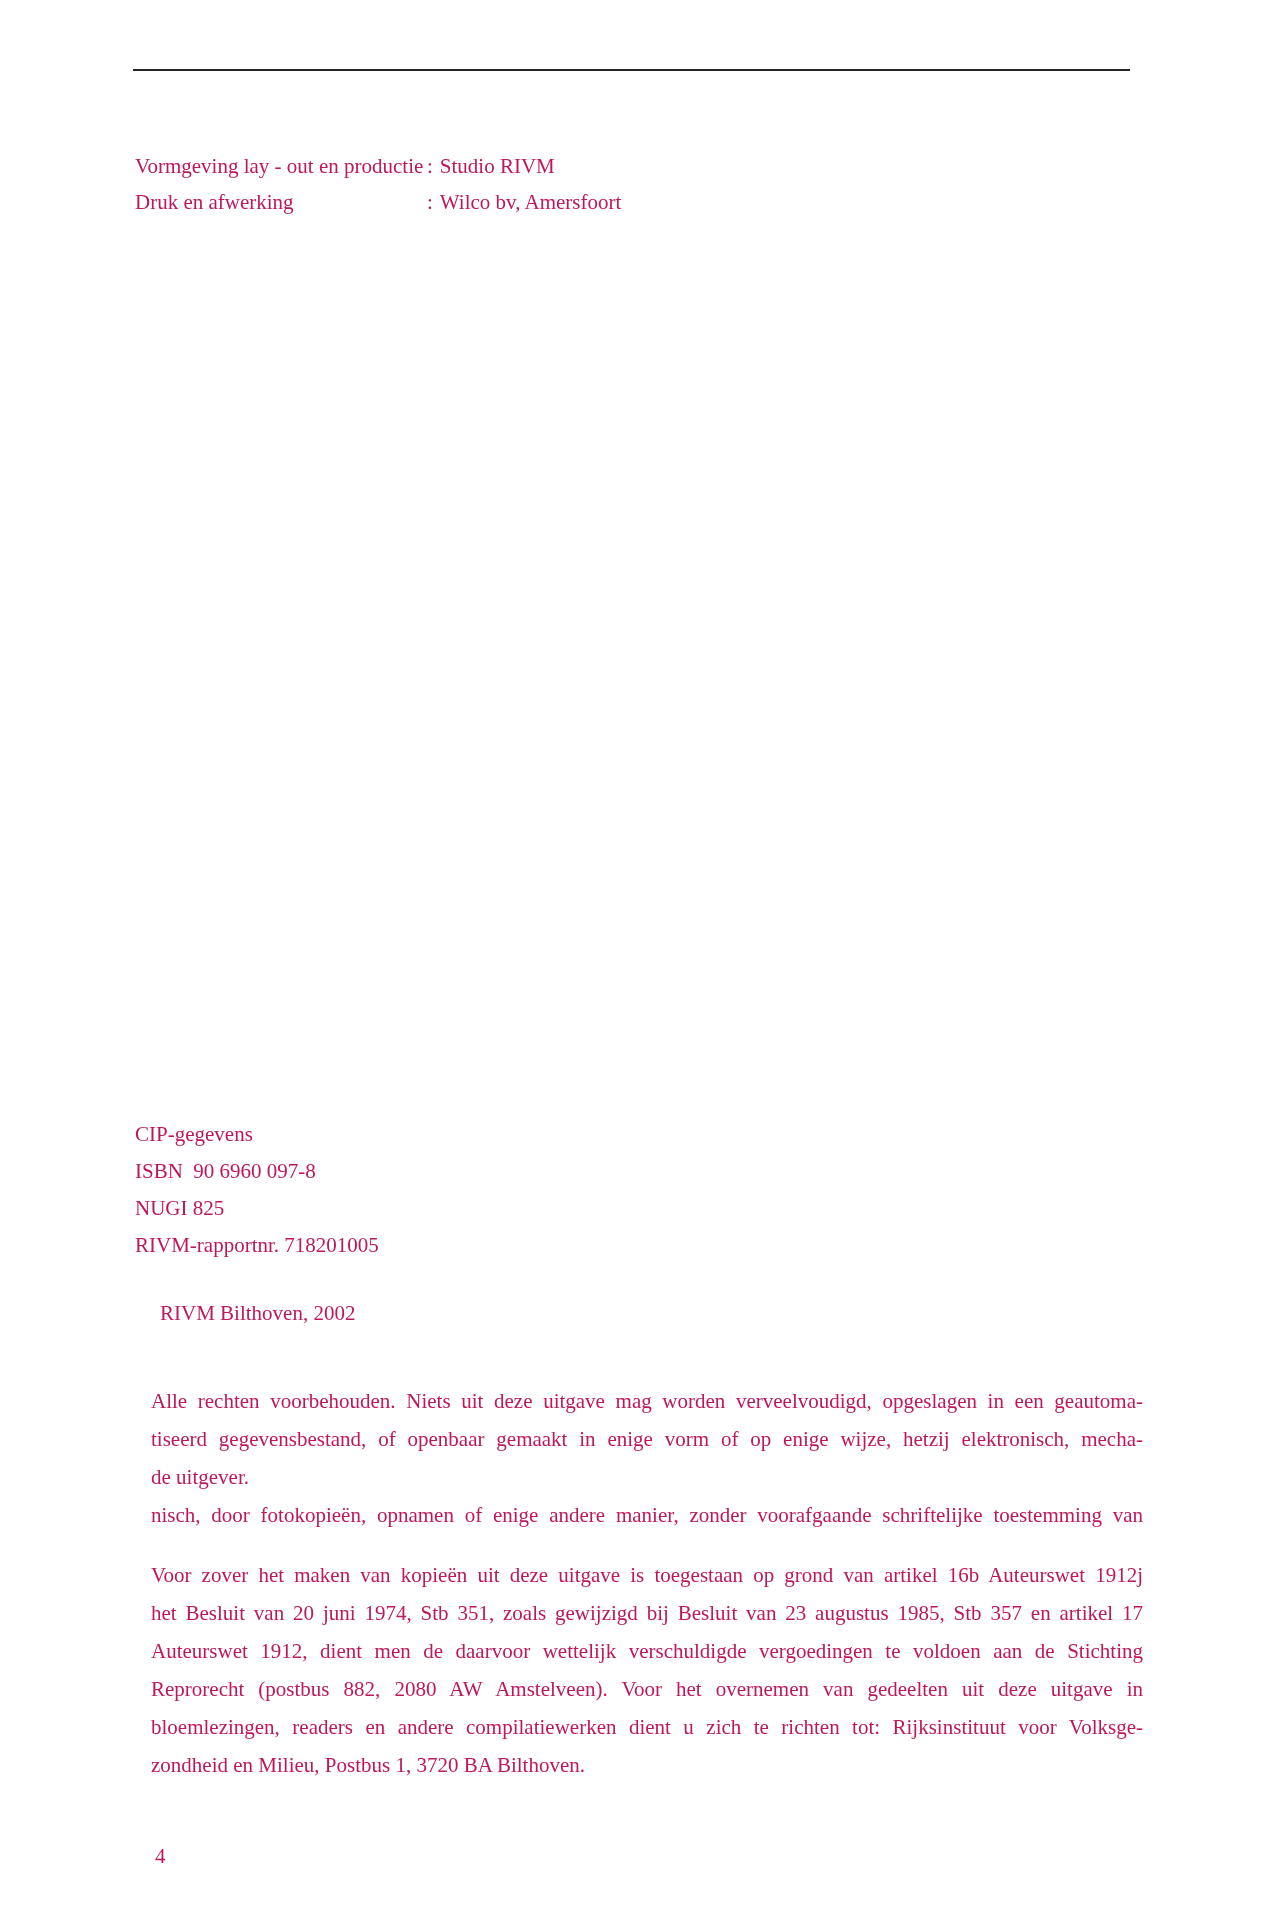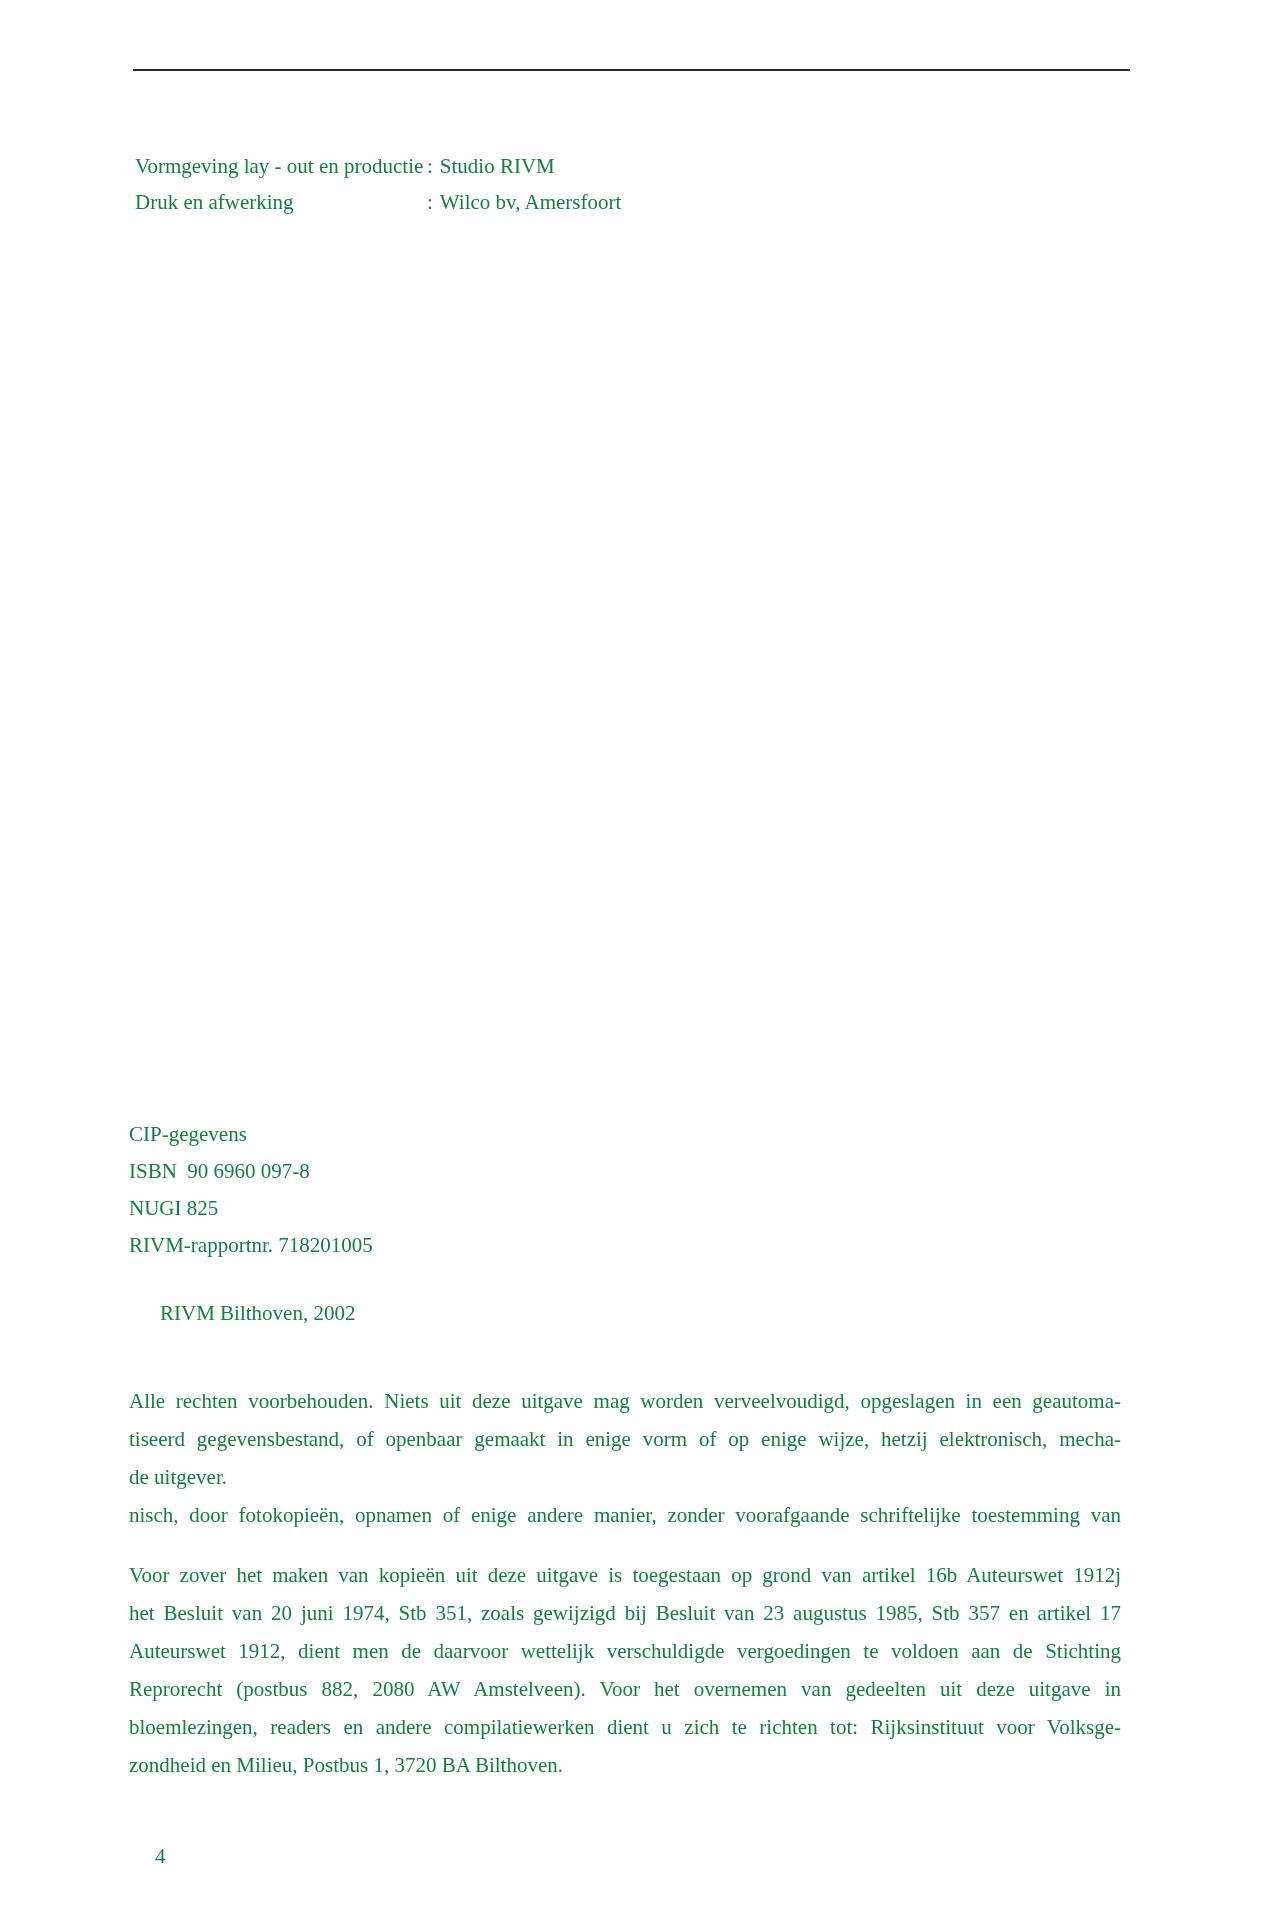--- a/index.html
+++ b/index.html
@@ -7,21 +7,21 @@
     padding: 0;
     background: #e8e8e8;
   }
   .page {
     position: relative;
     width: 1284px;
     height: 1920px;
     margin: 0 auto;
     background: #ffffff;
     font-family: "Liberation Serif", "DejaVu Serif", serif;
-    color: #15803d;
+    color: #be185d;
     font-size: 21px;
     overflow: hidden;
   }
   .rule {
     position: absolute;
     left: 133px;
     top: 69px;
     width: 997px;
     height: 2px;
     background: #262626;
@@ -41,38 +41,38 @@
     display: inline-block;
     width: 292px;
     flex: 0 0 292px;
   }
   .colophon-sep {
     display: inline-block;
     margin-right: 7px;
   }
   .cip {
     position: absolute;
-    left: 129px;
+    left: 135px;
     top: 1116px;
     width: 992px;
   }
   .cip-line {
     line-height: 37px;
     white-space: pre;
   }
   .imprint {
     position: absolute;
     left: 160px;
     top: 1295px;
     width: 960px;
     line-height: 37px;
   }
   .para {
     position: absolute;
-    left: 129px;
+    left: 151px;
     width: 992px;
   }
   .para-1 { top: 1382px; }
   .para-2 { top: 1556px; }
   .jline {
     line-height: 38px;
     text-align: justify;
     text-align-last: justify;
     white-space: normal;
   }

